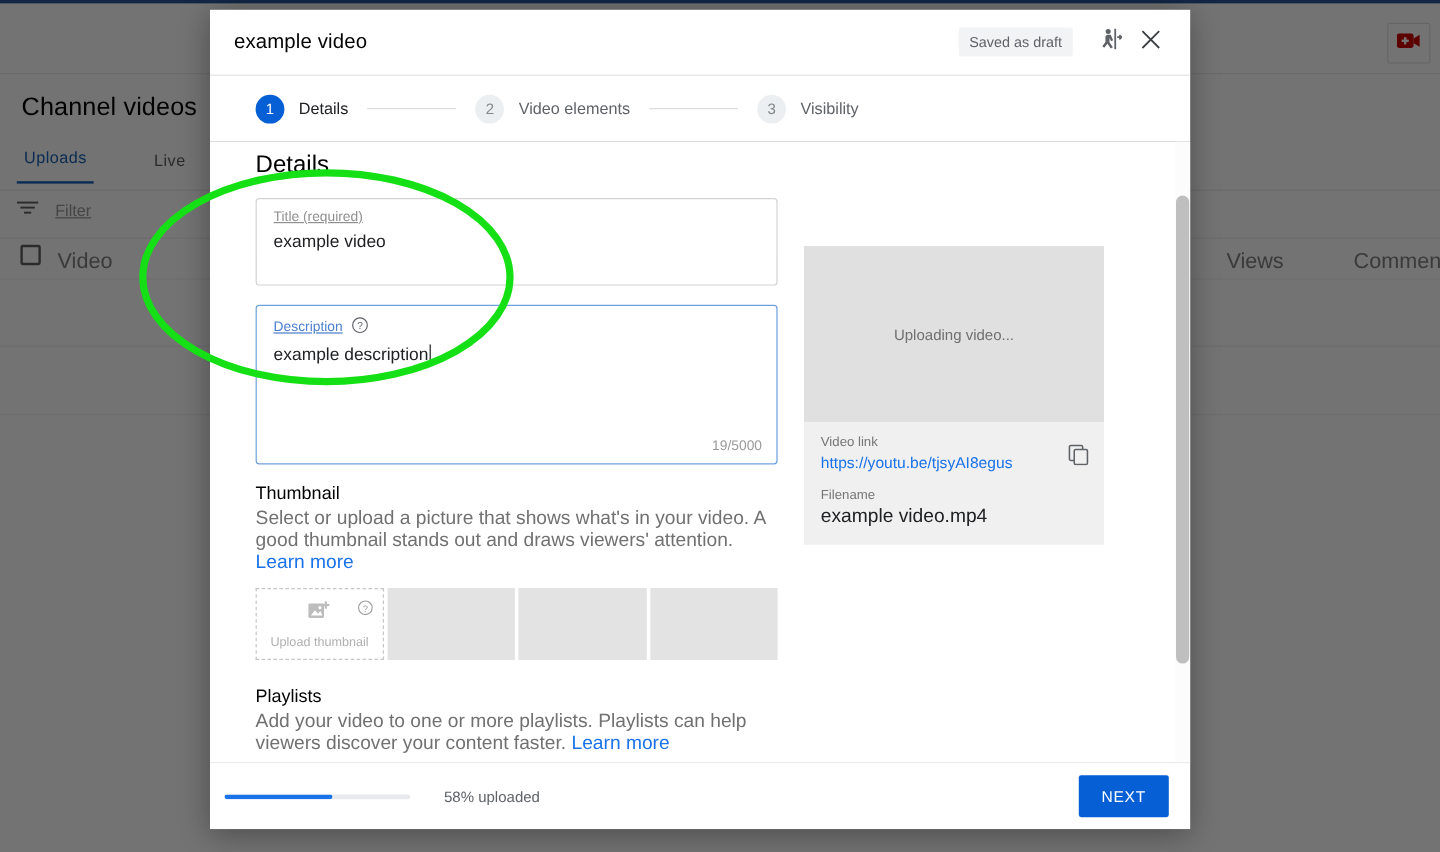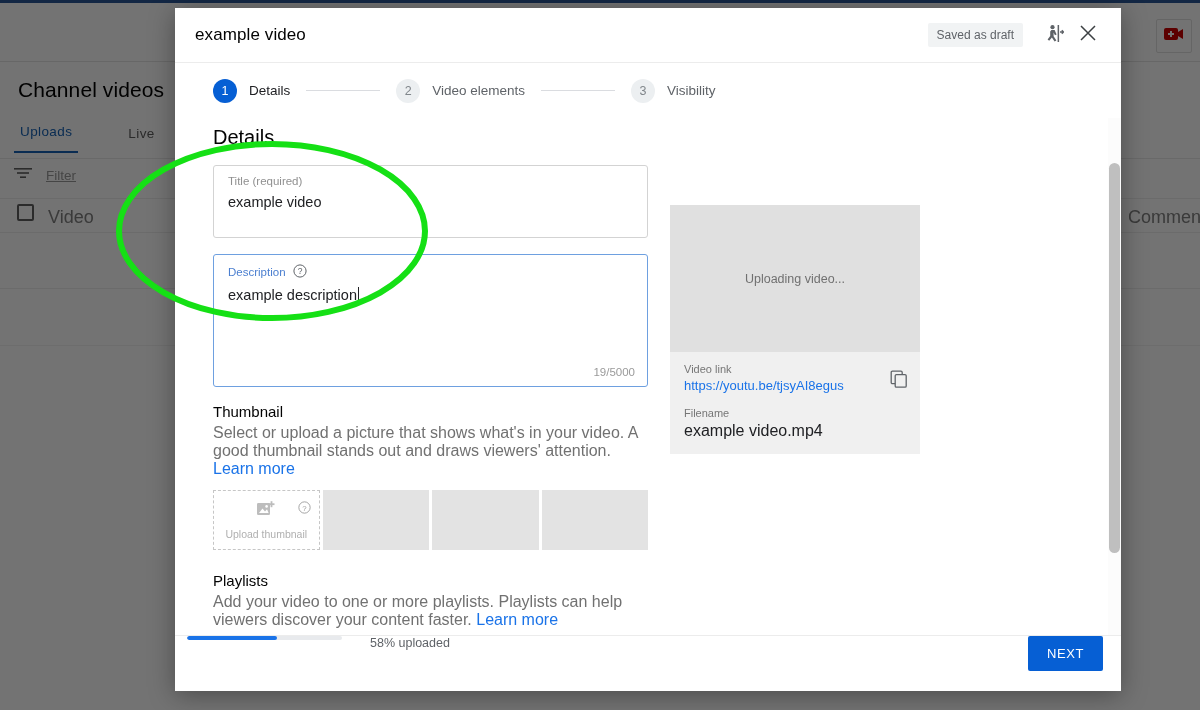--- a/index.html
+++ b/index.html
@@ -78,21 +78,21 @@
 
   
   #scrim {
     position: absolute; left: 0; top: 0; width: 1200px; height: 710px;
     background: rgba(0,0,0,0.55);
   }
 
   
   #modal {
     position: absolute; left: 175px; top: 8px;
-    width: 946px; height: 683px;
+    width: 817px; height: 683px;
     background: #737373;
     box-shadow: 0 4px 24px rgba(0,0,0,0.35);
     display: flex; flex-direction: column;
     overflow: hidden;
   }
   #modal-header {
     height: 55px; flex: 0 0 55px;
     display: flex; align-items: center;
     padding: 0 18px 0 20px;
     border-bottom: 1px solid #ececec;
@@ -148,21 +148,21 @@
   #col-right { width: 250px; flex: 0 0 250px; }
 
   
   .field {
     border: 1px solid #d3d3d3; border-radius: 3px;
     padding: 9px 14px 10px 14px; position: relative; background: #fff;
     margin-bottom: 16px;
   }
   .field.focused { border: 1px solid #6ea0e0; }
   .field-label {
-    font-size: 11.5px; color: #909090; display: flex; align-items: center; gap: 7px;
+    font-size: 11.5px; color: #909090; display: flex; align-items: center; gap: 7px; text-decoration: underline;
   }
   .field.focused .field-label { color: #4b7fd0; }
   .field-value {
     font-size: 14.5px; color: #202124; margin-top: 6px; line-height: 18px;
   }
   #title-field { height: 73px; }
   #desc-field { height: 133px; }
   .caret {
     display: inline-block; width: 1px; height: 15px;
     background: #202124; vertical-align: -2px; margin-left: 1px;
@@ -222,21 +222,21 @@
   }
   #scroll-thumb {
     position: absolute; right: 1px; top: 45px; width: 11px; height: 390px;
     background: #bfbfbf; border-radius: 6px;
   }
 
   
   #modal-footer {
     flex: 0 0 56px; height: 56px;
     border-top: 1px solid #ececec;
-    display: flex; align-items: flex-start;
+    display: flex; align-items: center;
     padding: 0 18px 0 12px; background: #fff;
   }
   #progress-track {
     width: 155px; height: 4px; background: #e8eaed; border-radius: 2px;
     margin-left: 0px; position: relative; overflow: hidden;
   }
   #progress-fill { height: 4px; background: #1a73e8; border-radius: 2px; }
   #progress-text { font-size: 12.5px; color: #5f6368; margin-left: 28px; flex: 1; }
   #next-btn {
     background: #065fd4; color: #fff; font-size: 13px; letter-spacing: .6px;

